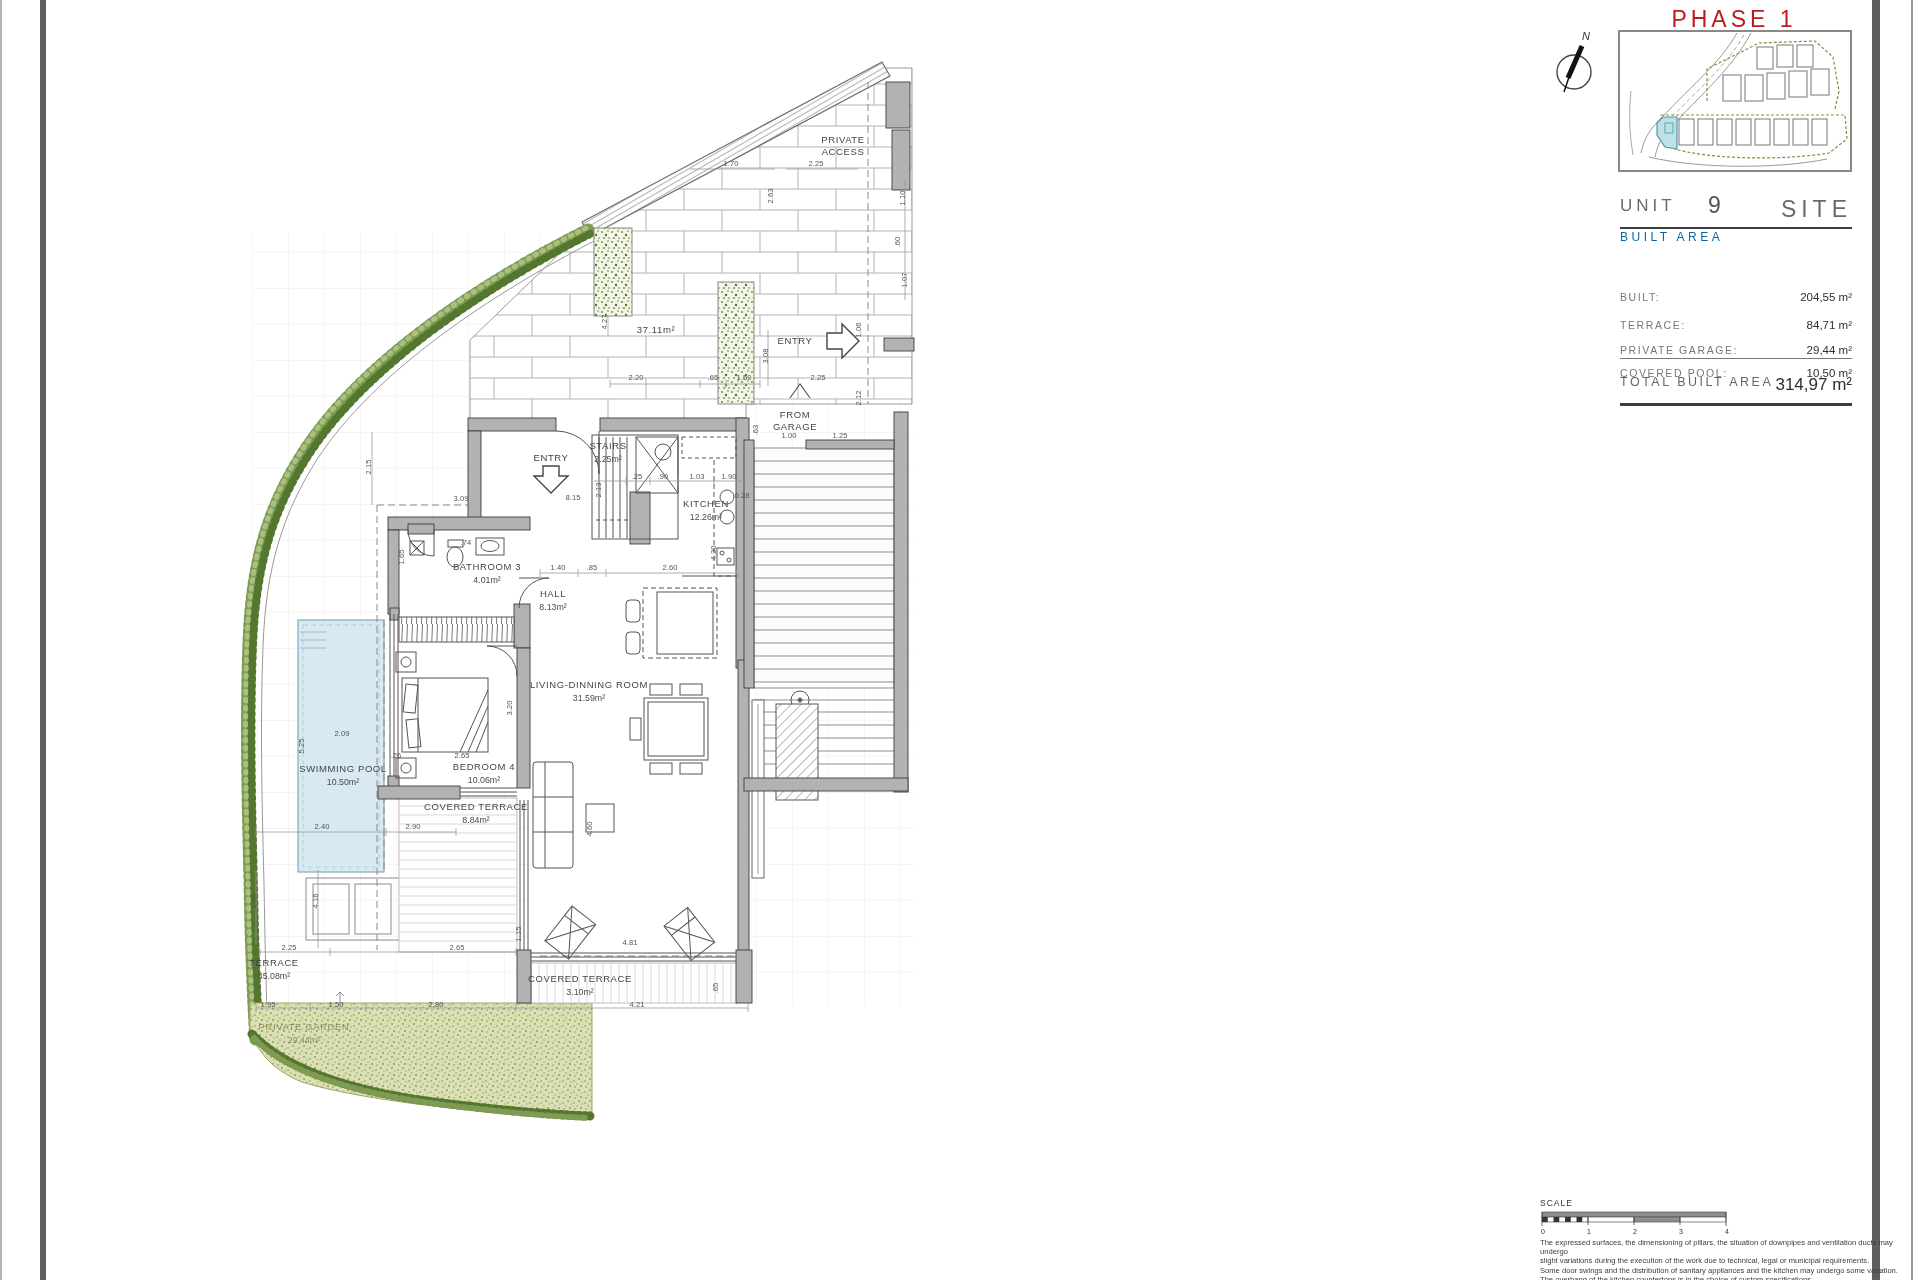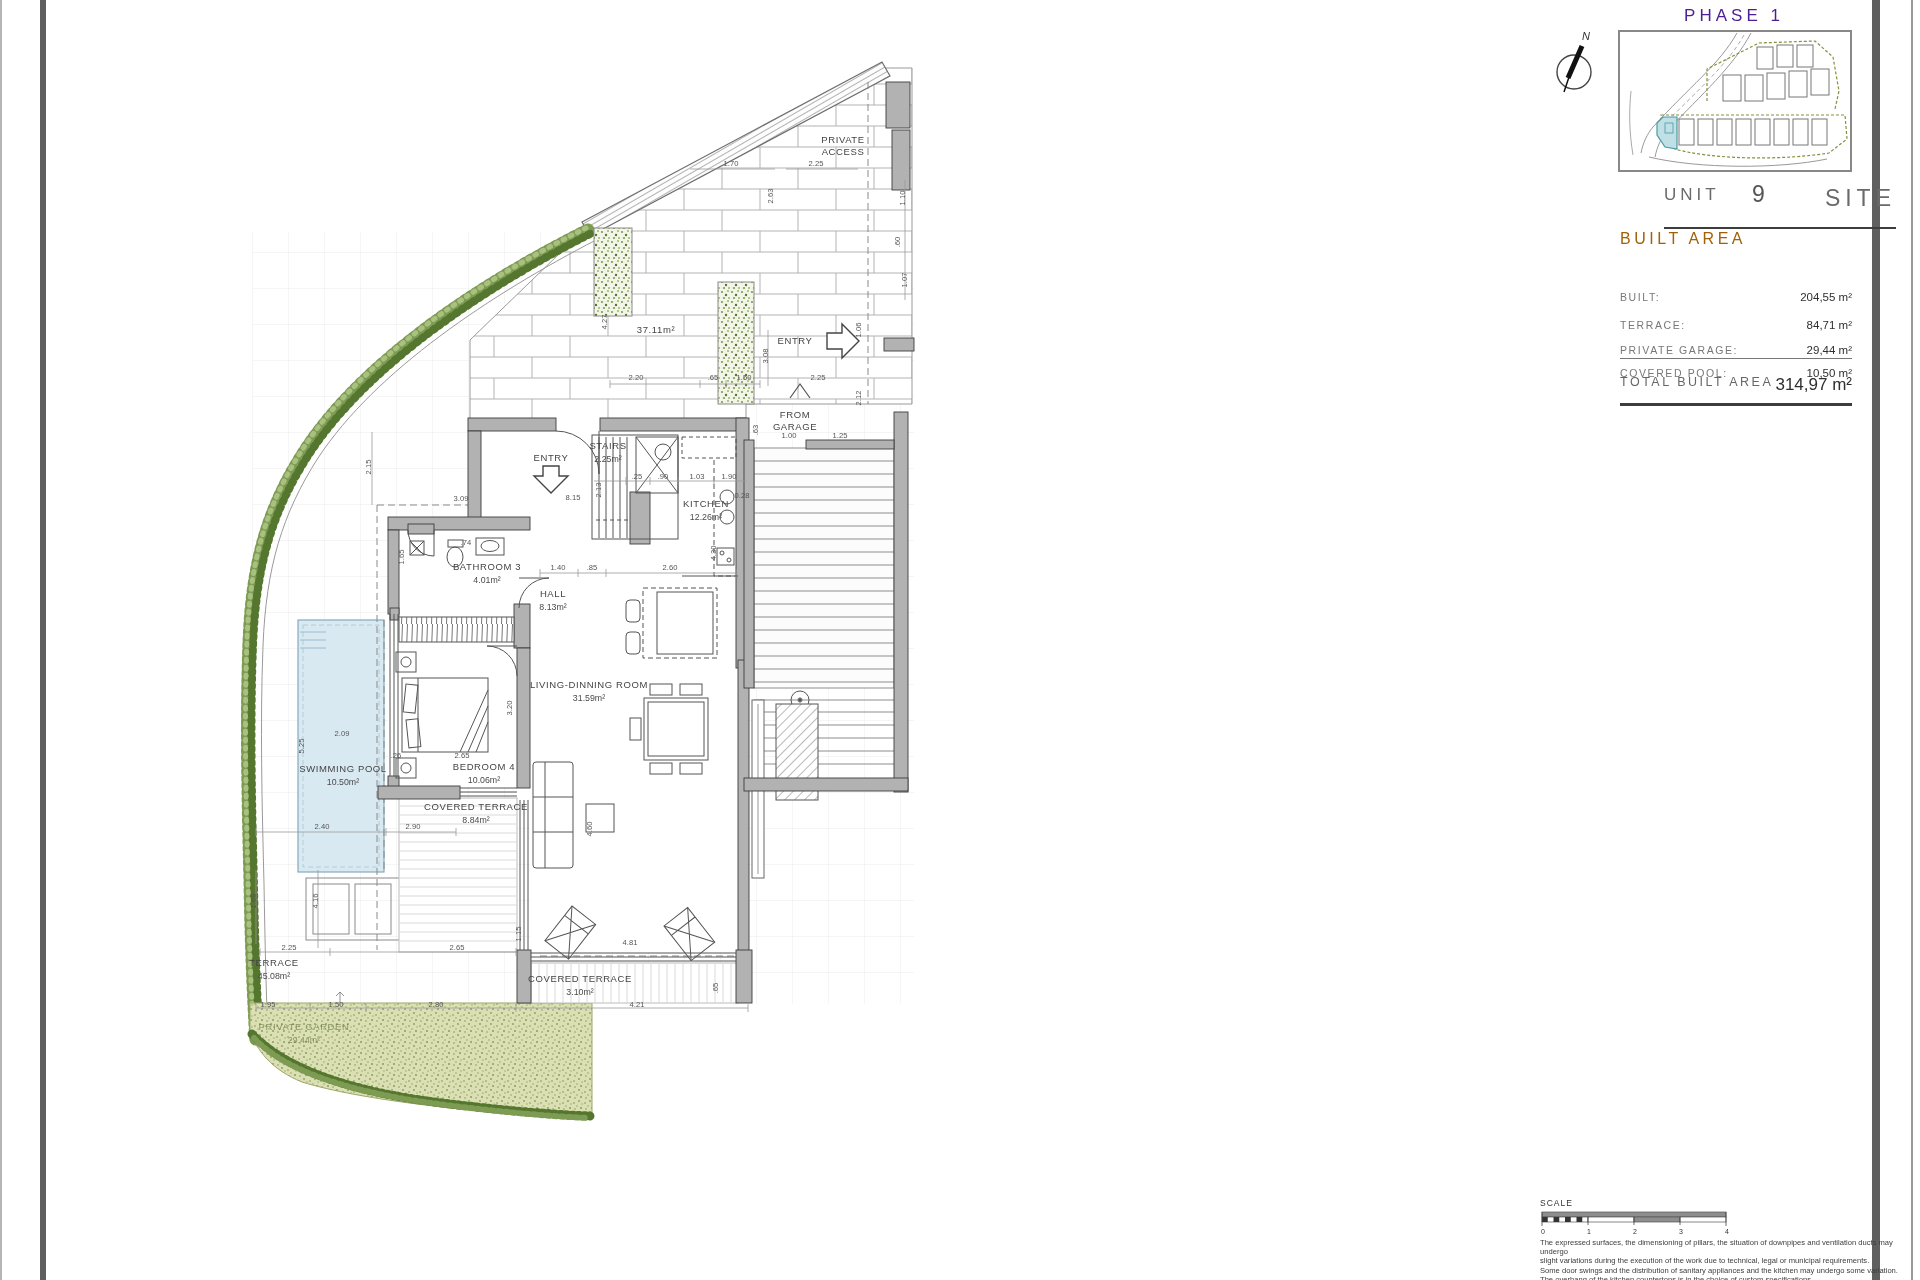--- a/index.html
+++ b/index.html
@@ -2,29 +2,29 @@
 <html><head>
 <meta charset="utf-8">
 <style>
   html,body{margin:0;padding:0;background:#fff;width:1920px;height:1280px;overflow:hidden;
     font-family:"Liberation Sans", sans-serif;}
   .frame{position:absolute;top:0;height:1280px;background:#5f5f5f;}
   #sheet{position:relative;width:1920px;height:1280px;background:#fff;}
   
   #titleblock{position:absolute;left:1540px;top:0;width:360px;height:1280px;}
   .phase{position:absolute;left:78px;top:6px;width:232px;text-align:center;
-    font-size:17px;letter-spacing:4px;color:#4c1d95;}
+    font-size:23px;letter-spacing:4px;color:#b91c1c;}
   .mapbox{position:absolute;left:78px;top:30px;border:1px solid #888;background:#fff;}
   .compass{position:absolute;left:8px;top:26px;}
-  .unitline{position:absolute;left:80px;top:185px;width:232px;border-bottom:2.5px solid #3d3d3d;
-    padding-bottom:15px;color:#6a6a6a;margin-left:44px;}
+  .unitline{position:absolute;left:80px;top:196px;width:232px;border-bottom:2.5px solid #3d3d3d;
+    padding-bottom:4px;color:#6a6a6a;}
   .unitline .u{font-size:17px;letter-spacing:4px;}
   .unitline .n{font-size:23px;letter-spacing:2px;position:absolute;left:88px;top:-4px;color:#555;}
   .unitline .s{font-size:23px;letter-spacing:5px;float:right;}
-  .batitle{position:absolute;left:80px;top:230px;font-size:16px;letter-spacing:3.5px;color:#a16207;text-align:right;}
+  .batitle{position:absolute;left:80px;top:230px;font-size:12px;letter-spacing:3.5px;color:#0369a1;text-align:right;}
   .arow{position:absolute;left:80px;width:232px;color:#777;font-size:10.5px;letter-spacing:1.6px;margin-top:28px;}
   .arow .v{float:right;color:#2f2f2f;font-size:11.5px;letter-spacing:0;}
   .totrow{position:absolute;left:80px;top:358px;width:232px;border-top:1px solid #777;
     border-bottom:3px solid #3d3d3d;padding:16px 0 8px 0;color:#666;font-size:12.5px;letter-spacing:2.5px;}
   .totrow .v{float:right;color:#2f2f2f;font-size:17px;letter-spacing:0;}
   
   #scaleblock{position:absolute;left:1540px;top:1198px;width:370px;color:#444;}
   .scalelabel{font-size:8.5px;letter-spacing:1px;color:#333;}
   .disclaimer{position:absolute;left:1540px;top:1238px;width:372px;font-size:7.6px;
     line-height:9.2px;color:#3c3c3c;}

